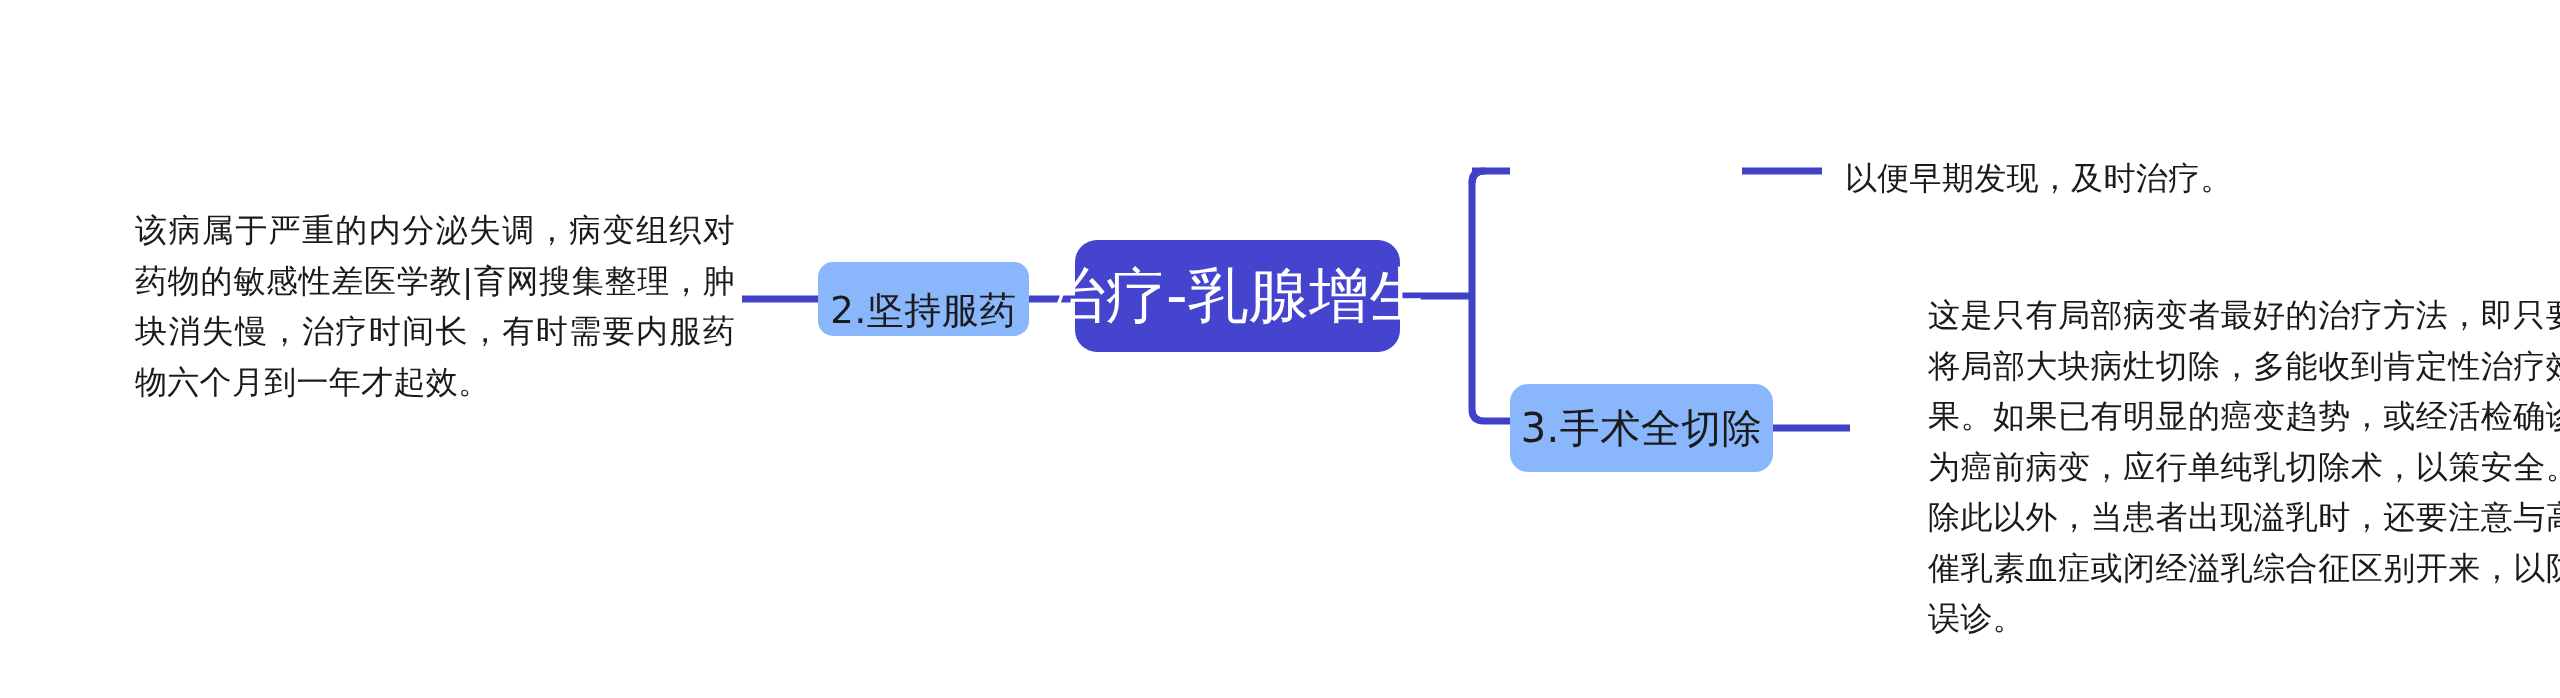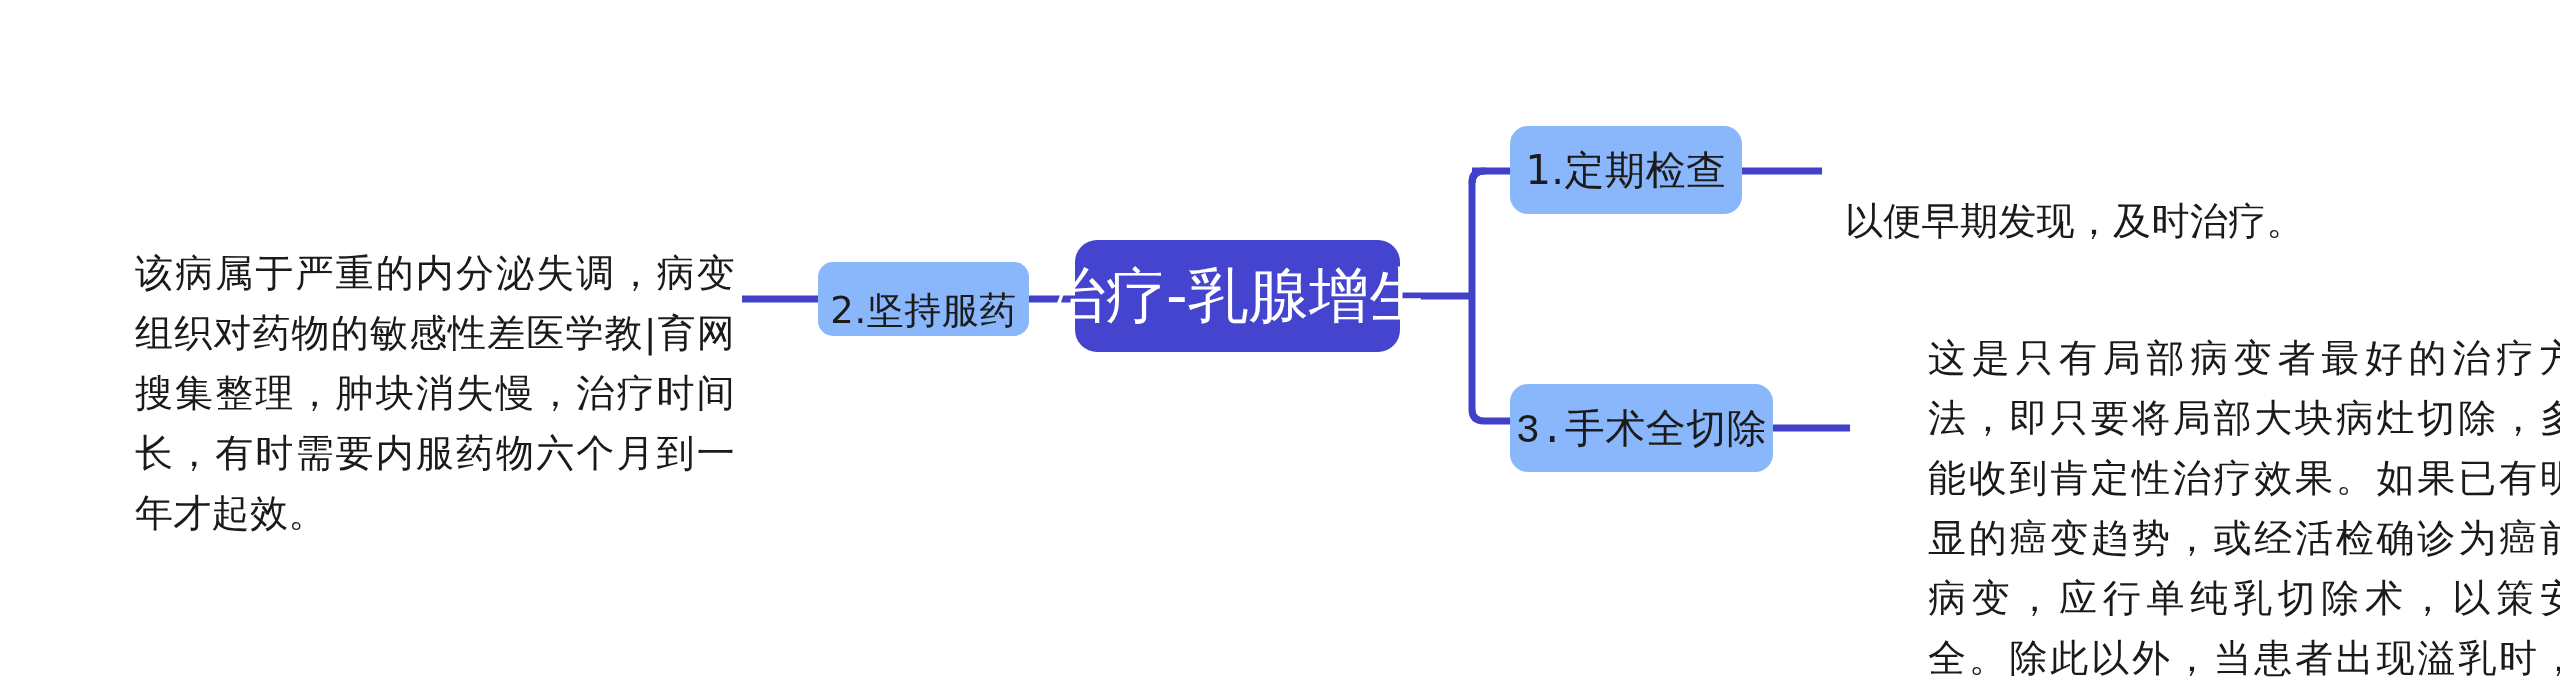--- a/index.html
+++ b/index.html
@@ -75,33 +75,31 @@
     border-radius: 15px;
     font-size: 37px;
     align-items: flex-end;
   }
 
   .node-surgery {
     left: 1510px;
     top: 384px;
     width: 263px;
     height: 88px;
-    font-family: Liberation Mono, monospace;
   }
 
   
   .textblock {
     position: absolute;
     color: #1a1a1a;
-    font-size: 38px;
+    font-size: 32px;
     line-height: 1.58;
     letter-spacing: 0.3px;
     z-index: 2;
     text-align: justify;
-    margin-top: 38px;
   }
 
   .text-left {
     left: 135px;
     top: 205px;
     width: 600px;
   }
 
   .text-check-note {
     left: 1845px;
@@ -134,23 +132,20 @@
 
     <line x1="1742" y1="171" x2="1822" y2="171" stroke="#4040c8" stroke-width="7" stroke-linecap="butt"></line>
 
     <line x1="1773" y1="428" x2="1850" y2="428" stroke="#4040c8" stroke-width="7" stroke-linecap="butt"></line>
   </svg>
 
   <div class="node node-root">
     <span>治疗-乳腺增生</span>
   </div>
 
-  <div class="node node-branch node-check">
-    <span>1.定期检查</span>
-  </div>
 
   <div class="node node-branch node-medicine">
     <span>2.坚持服药</span>
   </div>
 
   <div class="node node-branch node-surgery">
     <span>3.手术全切除</span>
   </div>
 
   <div class="textblock text-left">该病属于严重的内分泌失调，病变组织对药物的敏感性差医学教|育网搜集整理，肿块消失慢，治疗时间长，有时需要内服药物六个月到一年才起效。</div>

